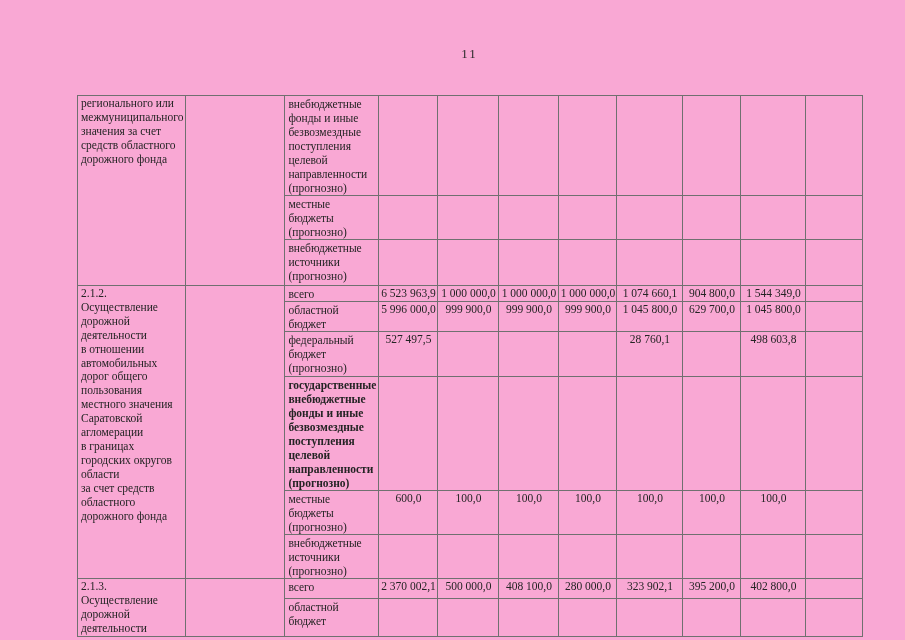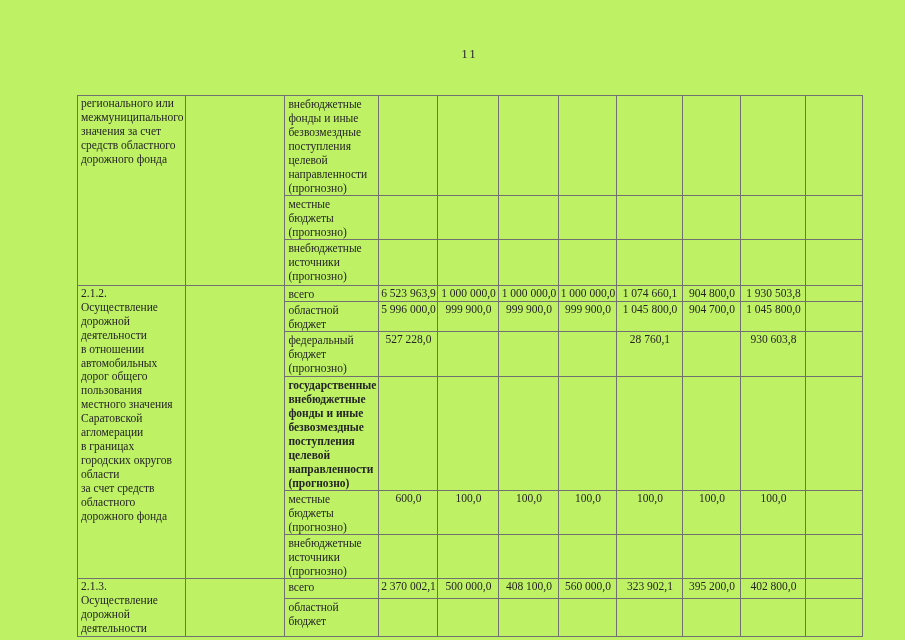--- a/index.html
+++ b/index.html
@@ -1,21 +1,21 @@
 <!DOCTYPE html>
 <html><head>
 <meta charset="utf-8">
 <style>
   * { margin: 0; padding: 0; box-sizing: border-box; }
   html, body { background: #ffffff; }
   .page {
     position: relative;
     width: 905px;
     height: 640px;
-    background: #bef264;
+    background: #f9a8d4;
     font-family: "Liberation Serif", "DejaVu Serif", serif;
     color: #222222;
     overflow: hidden;
     padding-left: 14px;
   }
   .page-number {
     position: absolute;
     top: 46px;
     left: 0;
     width: 100%;
@@ -147,46 +147,46 @@
 областного
 дорожного фонда</td>
           <td class="executor" rowspan="6"></td>
           <td class="source">всего</td>
           <td class="value">6 523 963,9</td>
           <td class="value">1 000 000,0</td>
           <td class="value">1 000 000,0</td>
           <td class="value">1 000 000,0</td>
           <td class="value">1 074 660,1</td>
           <td class="value">904 800,0</td>
-          <td class="value">1 930 503,8</td>
+          <td class="value">1 544 349,0</td>
           <td class="value"></td>
         </tr>
         <tr style="height: 30px;">
           <td class="source">областной
 бюджет</td>
           <td class="value">5 996 000,0</td>
           <td class="value">999 900,0</td>
           <td class="value">999 900,0</td>
           <td class="value">999 900,0</td>
           <td class="value">1 045 800,0</td>
-          <td class="value">904 700,0</td>
+          <td class="value">629 700,0</td>
           <td class="value">1 045 800,0</td>
           <td class="value"></td>
         </tr>
         <tr style="height: 45px;">
           <td class="source">федеральный
 бюджет
 (прогнозно)</td>
-          <td class="value">527 228,0</td>
+          <td class="value">527 497,5</td>
           <td class="value"></td>
           <td class="value"></td>
           <td class="value"></td>
           <td class="value">28 760,1</td>
           <td class="value"></td>
-          <td class="value">930 603,8</td>
+          <td class="value">498 603,8</td>
           <td class="value"></td>
         </tr>
         <tr style="height: 102px; font-weight: bold;">
           <td class="source">государственные
 внебюджетные
 фонды и иные
 безвозмездные
 поступления
 целевой
 направленности
@@ -228,21 +228,21 @@
         </tr>
         <tr style="height: 15px;">
           <td class="activity" rowspan="2">2.1.3. Осуществление
 дорожной
 деятельности</td>
           <td class="executor" rowspan="2"></td>
           <td class="source">всего</td>
           <td class="value">2 370 002,1</td>
           <td class="value">500 000,0</td>
           <td class="value">408 100,0</td>
-          <td class="value">560 000,0</td>
+          <td class="value">280 000,0</td>
           <td class="value">323 902,1</td>
           <td class="value">395 200,0</td>
           <td class="value">402 800,0</td>
           <td class="value"></td>
         </tr>
         <tr style="height: 28px;">
           <td class="source">областной
 бюджет</td>
           <td class="value"></td>
           <td class="value"></td>

